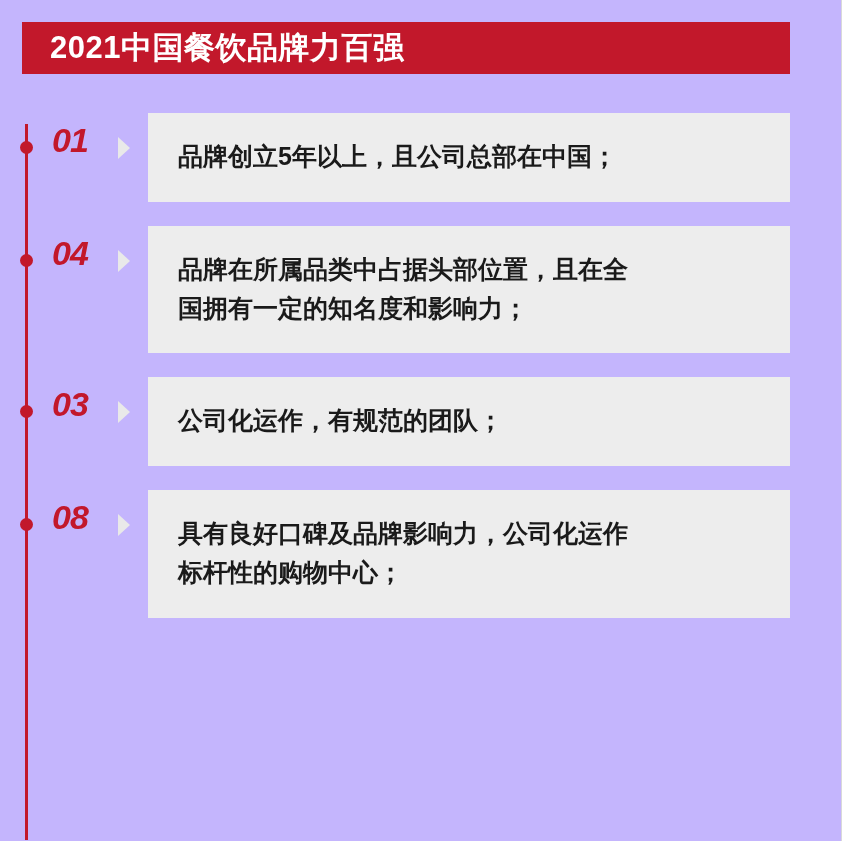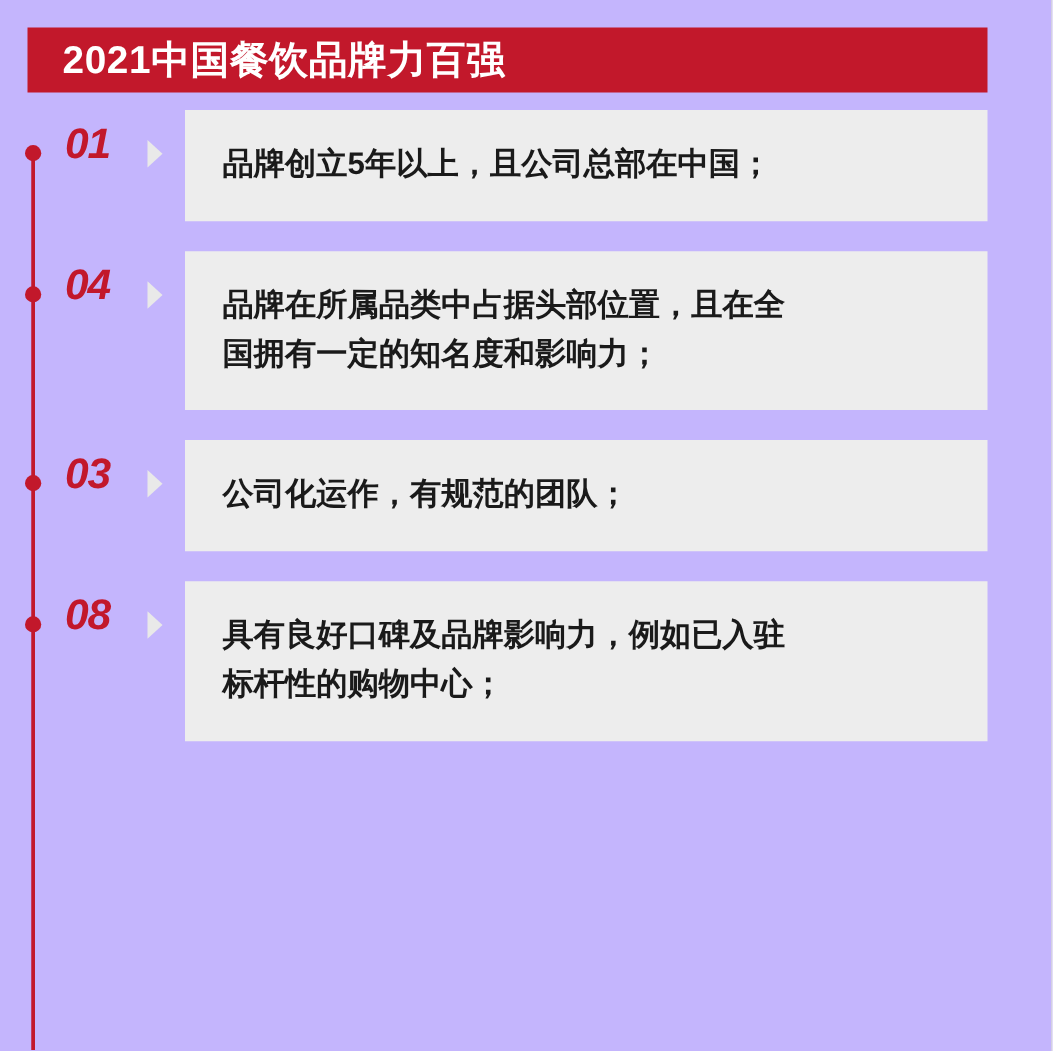--- a/index.html
+++ b/index.html
@@ -52,21 +52,21 @@
     position: absolute;
     left: 25px;
     top: 124px;
     width: 3px;
     height: 716px;
     background: #c2182b;
   }
   .rows {
     position: absolute;
     left: 0;
-    top: 88px;
+    top: 113px;
     width: 770px;
   }
   .row {
     position: relative;
     display: flex;
     align-items: flex-start;
     margin-bottom: 24px;
   }
   .bullet-col {
     position: relative;
@@ -171,20 +171,20 @@
       </div>
     </div>
 
     <div class="row r4">
       <div class="bullet-col">
         <div class="dot"></div>
         <div class="num">08</div>
         <div class="arrow"></div>
       </div>
       <div class="card">
-        <div class="card-text">具有良好口碑及品牌影响力，例如已入驻
+        <div class="card-text">具有良好口碑及品牌影响力，公司化运作
 标杆性的购物中心；</div>
       </div>
     </div>
 
 
   </div>
 </div>
 
 </body></html>

